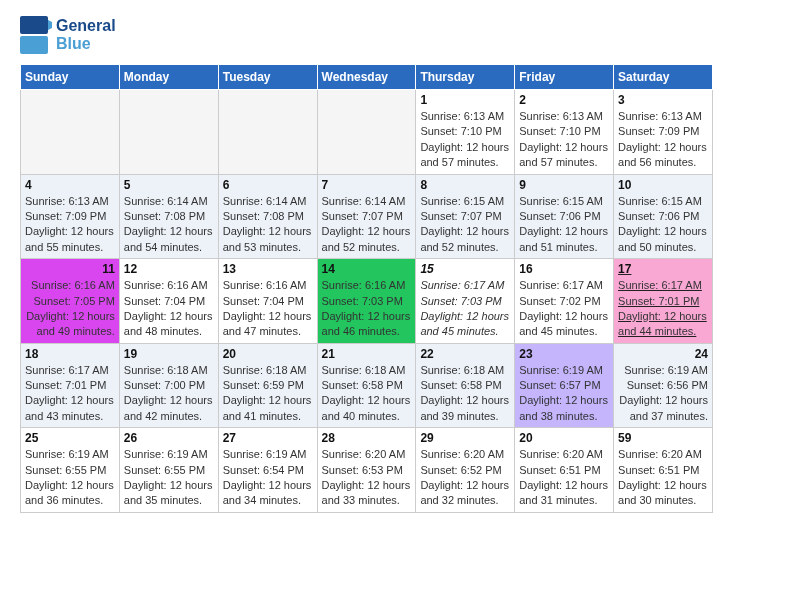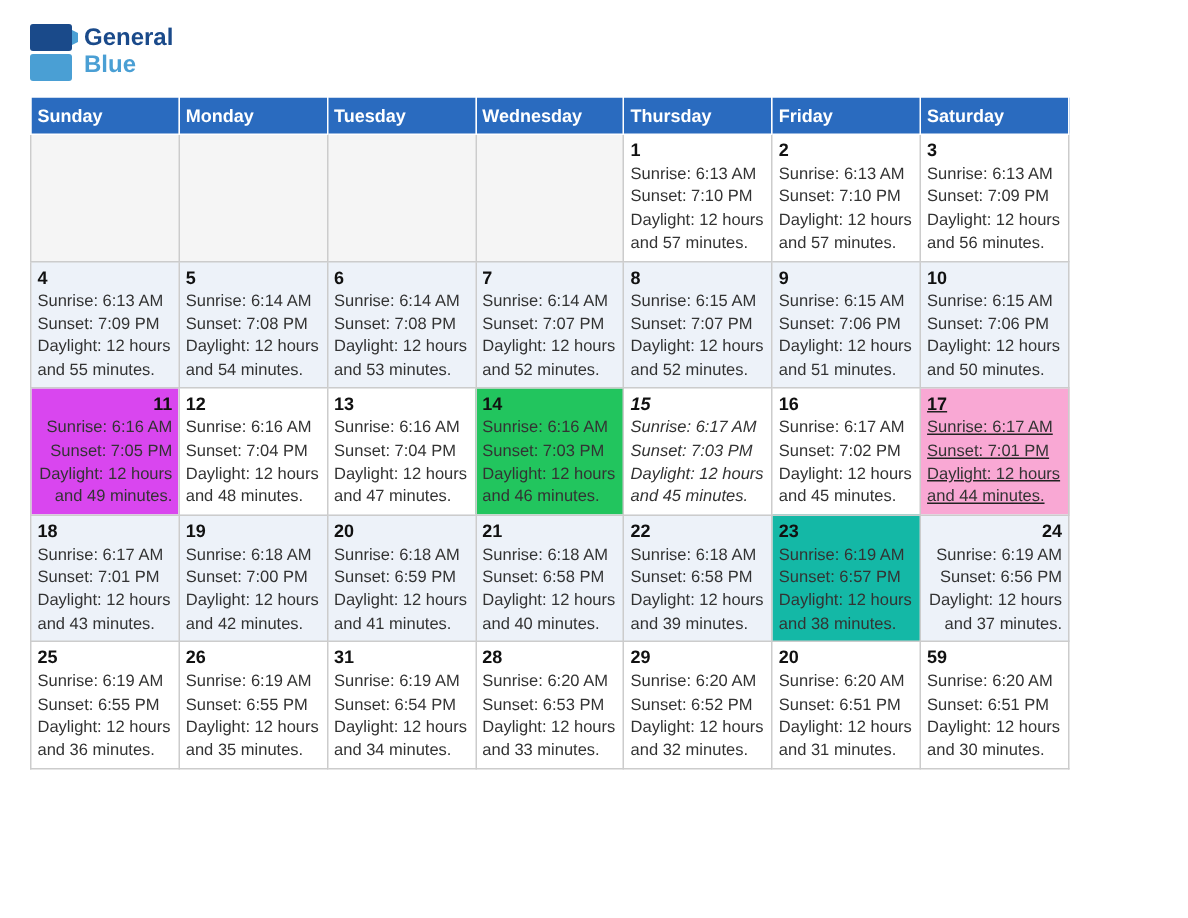--- a/index.html
+++ b/index.html
@@ -275,21 +275,21 @@
 Daylight: 12 hours
 and 40 minutes.</div>
           </td>
           <td style="background: rgb(237, 242, 249);">
             <div class="day-num">22</div>
             <div class="cell-info" style="white-space: pre-line;">Sunrise: 6:18 AM
 Sunset: 6:58 PM
 Daylight: 12 hours
 and 39 minutes.</div>
           </td>
-          <td style="background: #14b8a6;">
+          <td style="background: #c4b5fd;">
             <div class="day-num">23</div>
             <div class="cell-info" style="white-space: pre-line;">Sunrise: 6:19 AM
 Sunset: 6:57 PM
 Daylight: 12 hours
 and 38 minutes.</div>
           </td>
           <td style="background: rgb(237, 242, 249); text-align: right;">
             <div class="day-num">24</div>
             <div class="cell-info" style="white-space: pre-line;">Sunrise: 6:19 AM
 Sunset: 6:56 PM
@@ -306,21 +306,21 @@
 and 36 minutes.</div>
           </td>
           <td style="background: rgb(255, 255, 255);">
             <div class="day-num">26</div>
             <div class="cell-info" style="white-space: pre-line;">Sunrise: 6:19 AM
 Sunset: 6:55 PM
 Daylight: 12 hours
 and 35 minutes.</div>
           </td>
           <td style="background: rgb(255, 255, 255);">
-            <div class="day-num">31</div>
+            <div class="day-num">27</div>
             <div class="cell-info" style="white-space: pre-line;">Sunrise: 6:19 AM
 Sunset: 6:54 PM
 Daylight: 12 hours
 and 34 minutes.</div>
           </td>
           <td style="background: rgb(255, 255, 255);">
             <div class="day-num">28</div>
             <div class="cell-info" style="white-space: pre-line;">Sunrise: 6:20 AM
 Sunset: 6:53 PM
 Daylight: 12 hours

